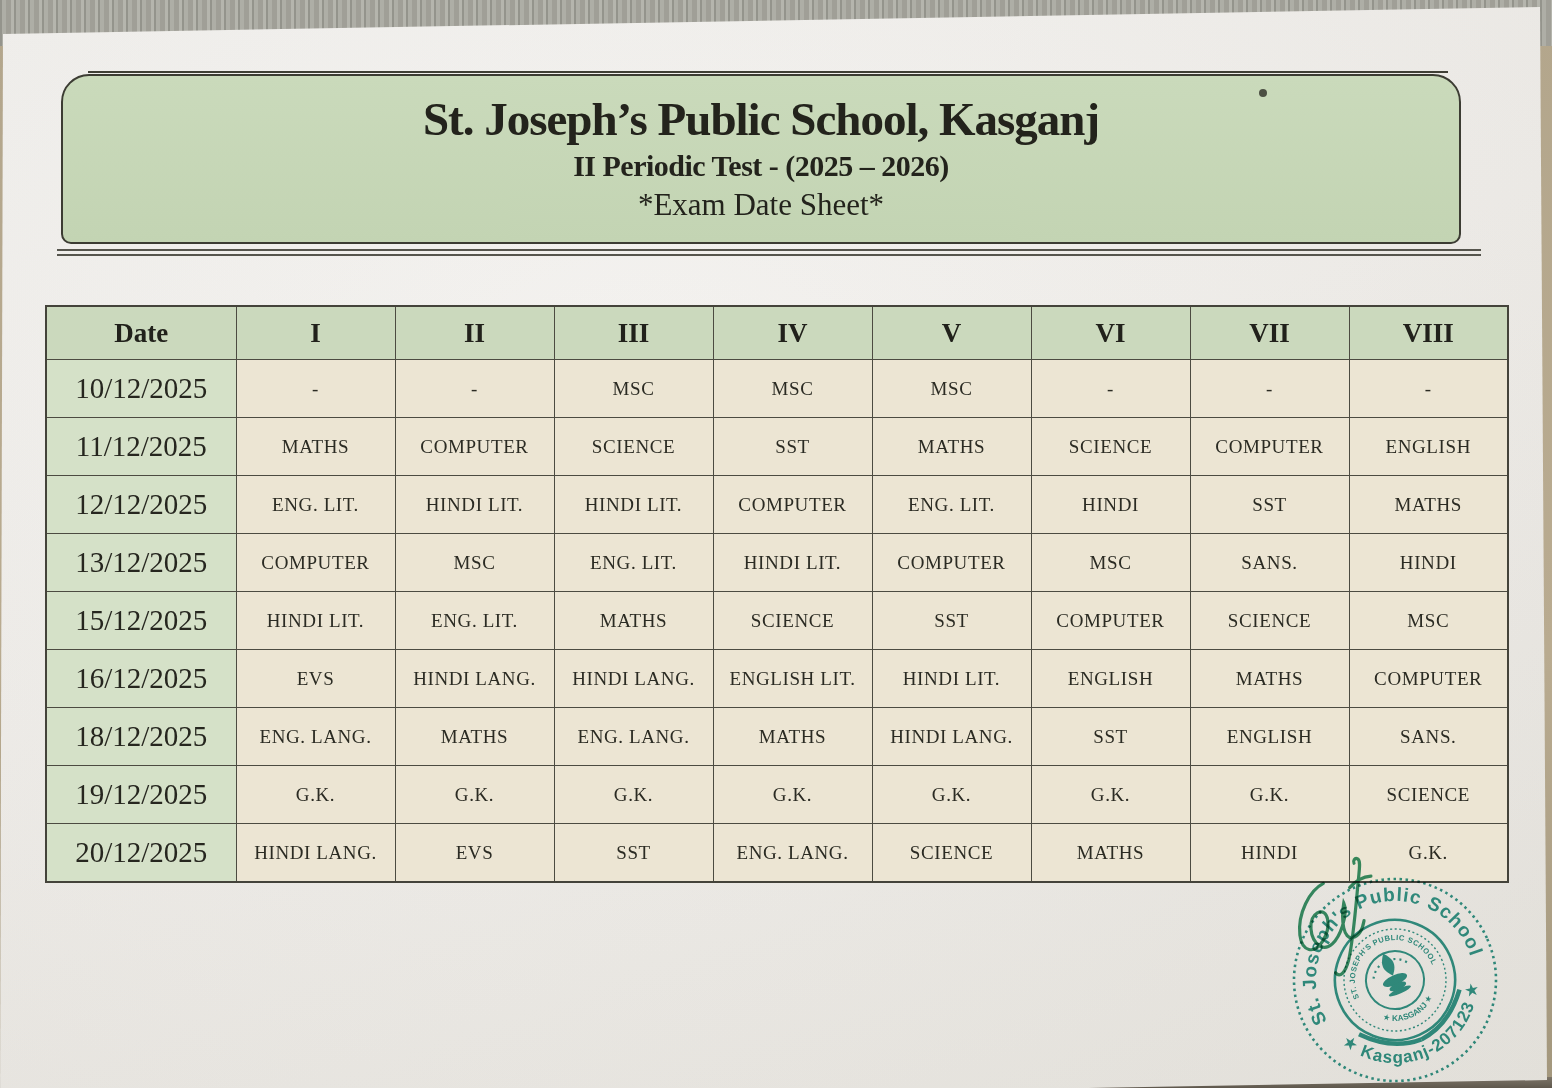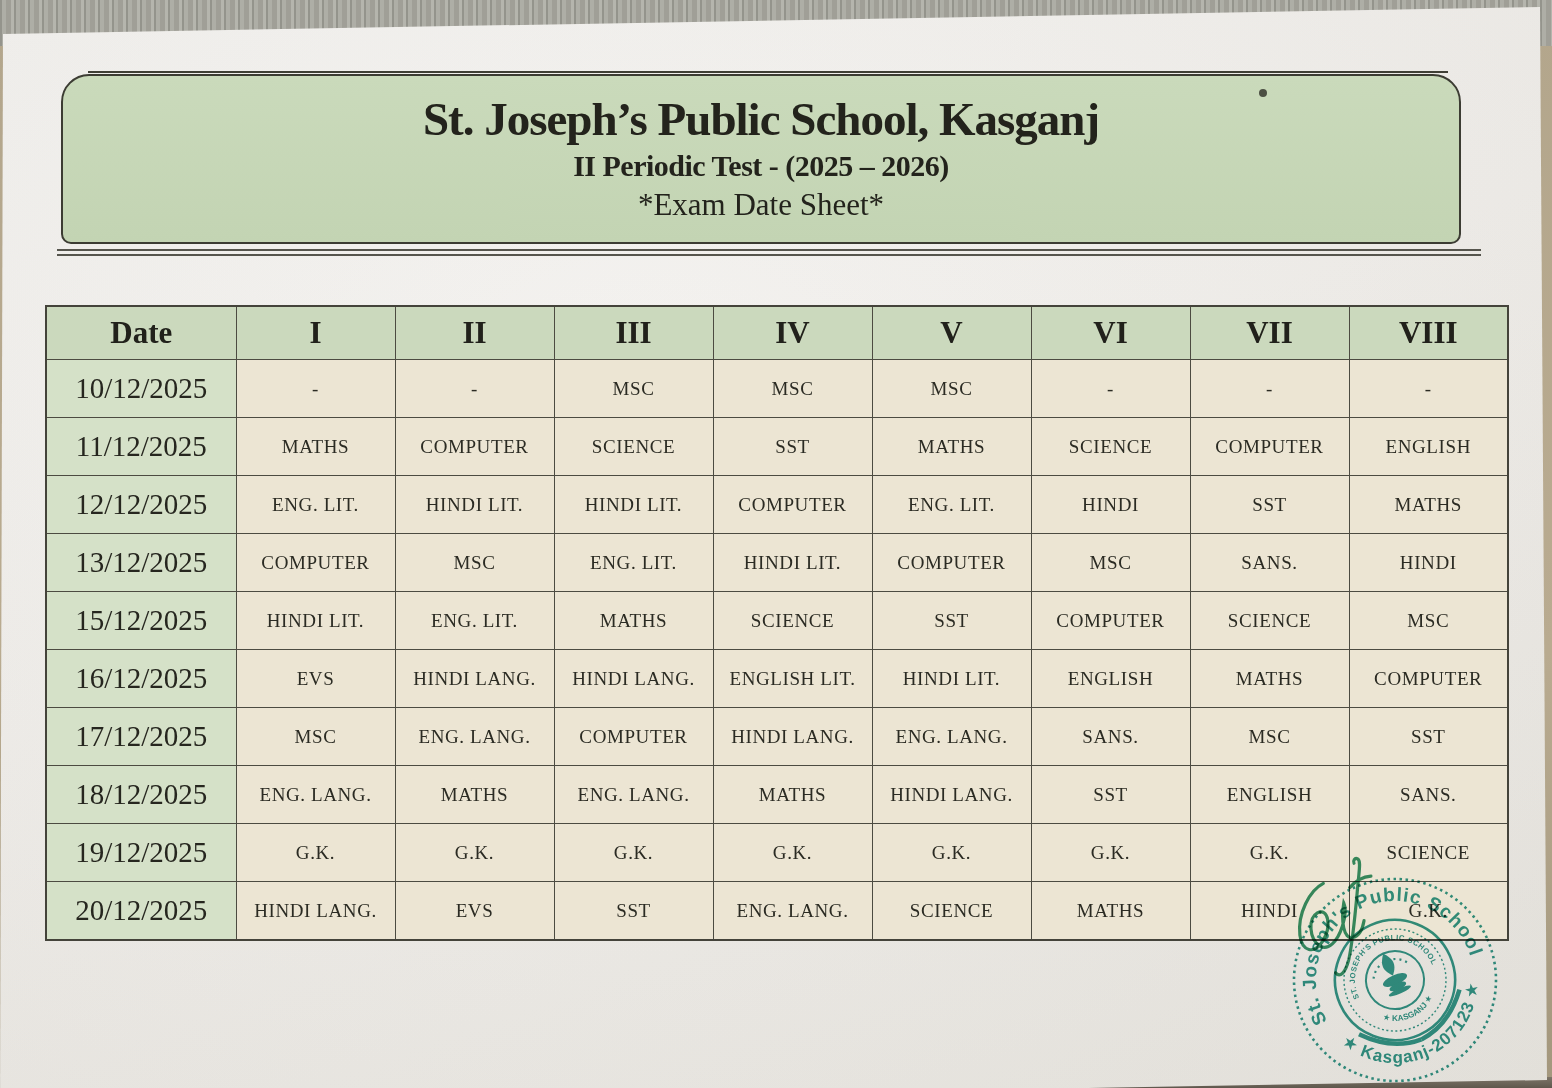--- a/index.html
+++ b/index.html
@@ -53,21 +53,21 @@
     position:absolute;left:45px;top:305px;width:1463px;
     border-collapse:collapse;table-layout:fixed;z-index:2;
   }
   table.sheet th,table.sheet td{
     border:1.6px solid #4c4b41;text-align:center;vertical-align:middle;
     overflow:hidden;white-space:nowrap;
   }
   table.sheet{border:2.5px solid #44433a;}
   table.sheet thead th{
     height:50px;background:var(--green-header,#cbd9bd);
-    font-size:31px;font-weight:bold;color:#21211b;margin-left:28px;
+    font-size:27px;font-weight:bold;color:#21211b;margin-left:28px;
   }
   table.sheet tbody td{height:55px;}
   td.date-cell{
     background:var(--green-date,#d5e1c8);
     font-size:29px;letter-spacing:0;color:#26261f;
   }
   td.subject-cell{
     background:var(--cream,#ece5d3);
     font-size:19px;letter-spacing:.6px;color:#2b2b23;
   }
@@ -178,31 +178,20 @@
           <td class="subject-cell">EVS</td>
           <td class="subject-cell">HINDI LANG.</td>
           <td class="subject-cell">HINDI LANG.</td>
           <td class="subject-cell">ENGLISH LIT.</td>
           <td class="subject-cell">HINDI LIT.</td>
           <td class="subject-cell">ENGLISH</td>
           <td class="subject-cell">MATHS</td>
           <td class="subject-cell">COMPUTER</td>
         </tr>
         <tr>
-          <td class="date-cell">17/12/2025</td>
-          <td class="subject-cell">MSC</td>
-          <td class="subject-cell">ENG. LANG.</td>
-          <td class="subject-cell">COMPUTER</td>
-          <td class="subject-cell">HINDI LANG.</td>
-          <td class="subject-cell">ENG. LANG.</td>
-          <td class="subject-cell">SANS.</td>
-          <td class="subject-cell">MSC</td>
-          <td class="subject-cell">SST</td>
-        </tr>
-        <tr>
           <td class="date-cell">18/12/2025</td>
           <td class="subject-cell">ENG. LANG.</td>
           <td class="subject-cell">MATHS</td>
           <td class="subject-cell">ENG. LANG.</td>
           <td class="subject-cell">MATHS</td>
           <td class="subject-cell">HINDI LANG.</td>
           <td class="subject-cell">SST</td>
           <td class="subject-cell">ENGLISH</td>
           <td class="subject-cell">SANS.</td>
         </tr>

